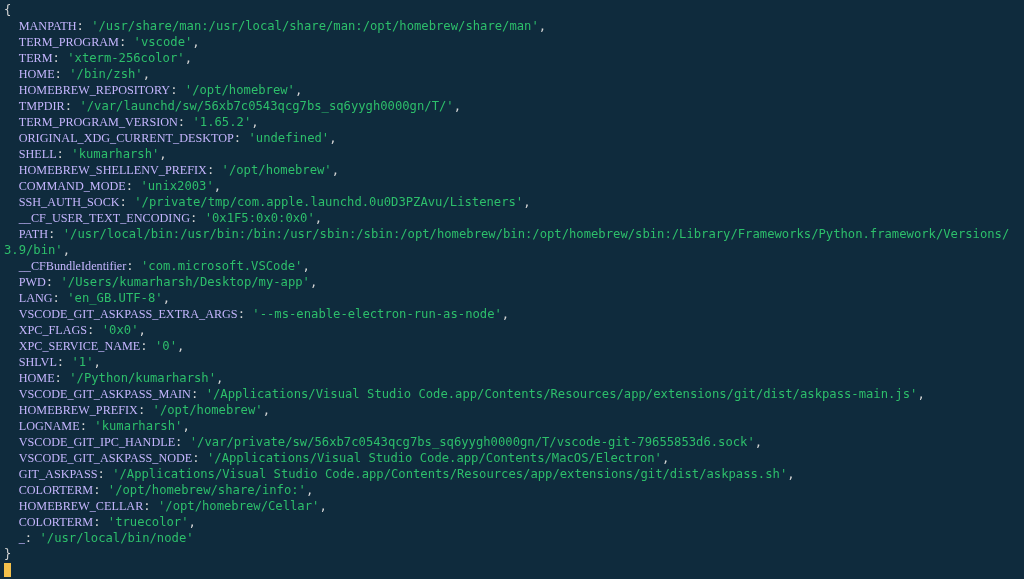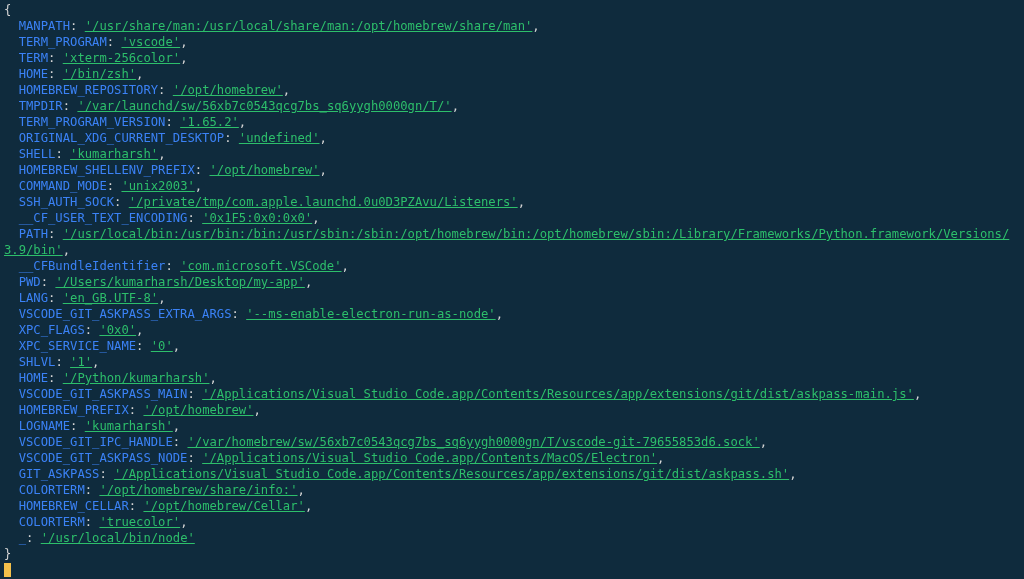--- a/index.html
+++ b/index.html
@@ -13,23 +13,23 @@
     line-height: 16px;
     color: #d6d6d6;
     overflow: hidden;
   }
   .terminal {
     padding: 2px 4px 0 4px;
     white-space: pre-wrap;
     word-break: break-all;
   }
   .brace  { color: #d6d6d6; }
-  .key    { color: #3b82f6; }
+  .key    { color: #c4b5fd; font-family: Liberation Serif, serif; }
   .colon  { color: #d6d6d6; }
-  .str    { color: #2dbf6b; text-decoration: underline; }
+  .str    { color: #2dbf6b; }
   .comma  { color: #d6d6d6; }
   .cursor {
     display: inline-block;
     width: 7px;
     height: 14px;
     background: #f3c04b;
     vertical-align: text-bottom;
     margin-left: 0px;
   }
 </style>
@@ -55,21 +55,21 @@
   <span class="key">PWD</span><span class="colon">: </span><span class="str">'/Users/kumarharsh/Desktop/my-app'</span><span class="comma">,</span>
   <span class="key">LANG</span><span class="colon">: </span><span class="str">'en_GB.UTF-8'</span><span class="comma">,</span>
   <span class="key">VSCODE_GIT_ASKPASS_EXTRA_ARGS</span><span class="colon">: </span><span class="str">'--ms-enable-electron-run-as-node'</span><span class="comma">,</span>
   <span class="key">XPC_FLAGS</span><span class="colon">: </span><span class="str">'0x0'</span><span class="comma">,</span>
   <span class="key">XPC_SERVICE_NAME</span><span class="colon">: </span><span class="str">'0'</span><span class="comma">,</span>
   <span class="key">SHLVL</span><span class="colon">: </span><span class="str">'1'</span><span class="comma">,</span>
   <span class="key">HOME</span><span class="colon">: </span><span class="str">'/Python/kumarharsh'</span><span class="comma">,</span>
   <span class="key">VSCODE_GIT_ASKPASS_MAIN</span><span class="colon">: </span><span class="str">'/Applications/Visual Studio Code.app/Contents/Resources/app/extensions/git/dist/askpass-main.js'</span><span class="comma">,</span>
   <span class="key">HOMEBREW_PREFIX</span><span class="colon">: </span><span class="str">'/opt/homebrew'</span><span class="comma">,</span>
   <span class="key">LOGNAME</span><span class="colon">: </span><span class="str">'kumarharsh'</span><span class="comma">,</span>
-  <span class="key">VSCODE_GIT_IPC_HANDLE</span><span class="colon">: </span><span class="str">'/var/homebrew/sw/56xb7c0543qcg7bs_sq6yygh0000gn/T/vscode-git-79655853d6.sock'</span><span class="comma">,</span>
+  <span class="key">VSCODE_GIT_IPC_HANDLE</span><span class="colon">: </span><span class="str">'/var/private/sw/56xb7c0543qcg7bs_sq6yygh0000gn/T/vscode-git-79655853d6.sock'</span><span class="comma">,</span>
   <span class="key">VSCODE_GIT_ASKPASS_NODE</span><span class="colon">: </span><span class="str">'/Applications/Visual Studio Code.app/Contents/MacOS/Electron'</span><span class="comma">,</span>
   <span class="key">GIT_ASKPASS</span><span class="colon">: </span><span class="str">'/Applications/Visual Studio Code.app/Contents/Resources/app/extensions/git/dist/askpass.sh'</span><span class="comma">,</span>
   <span class="key">COLORTERM</span><span class="colon">: </span><span class="str">'/opt/homebrew/share/info:'</span><span class="comma">,</span>
   <span class="key">HOMEBREW_CELLAR</span><span class="colon">: </span><span class="str">'/opt/homebrew/Cellar'</span><span class="comma">,</span>
   <span class="key">COLORTERM</span><span class="colon">: </span><span class="str">'truecolor'</span><span class="comma">,</span>
   <span class="key">_</span><span class="colon">: </span><span class="str">'/usr/local/bin/node'</span>
 </span><span class="brace">}</span>
 <span class="cursor"></span></div>
 
 </body></html>

